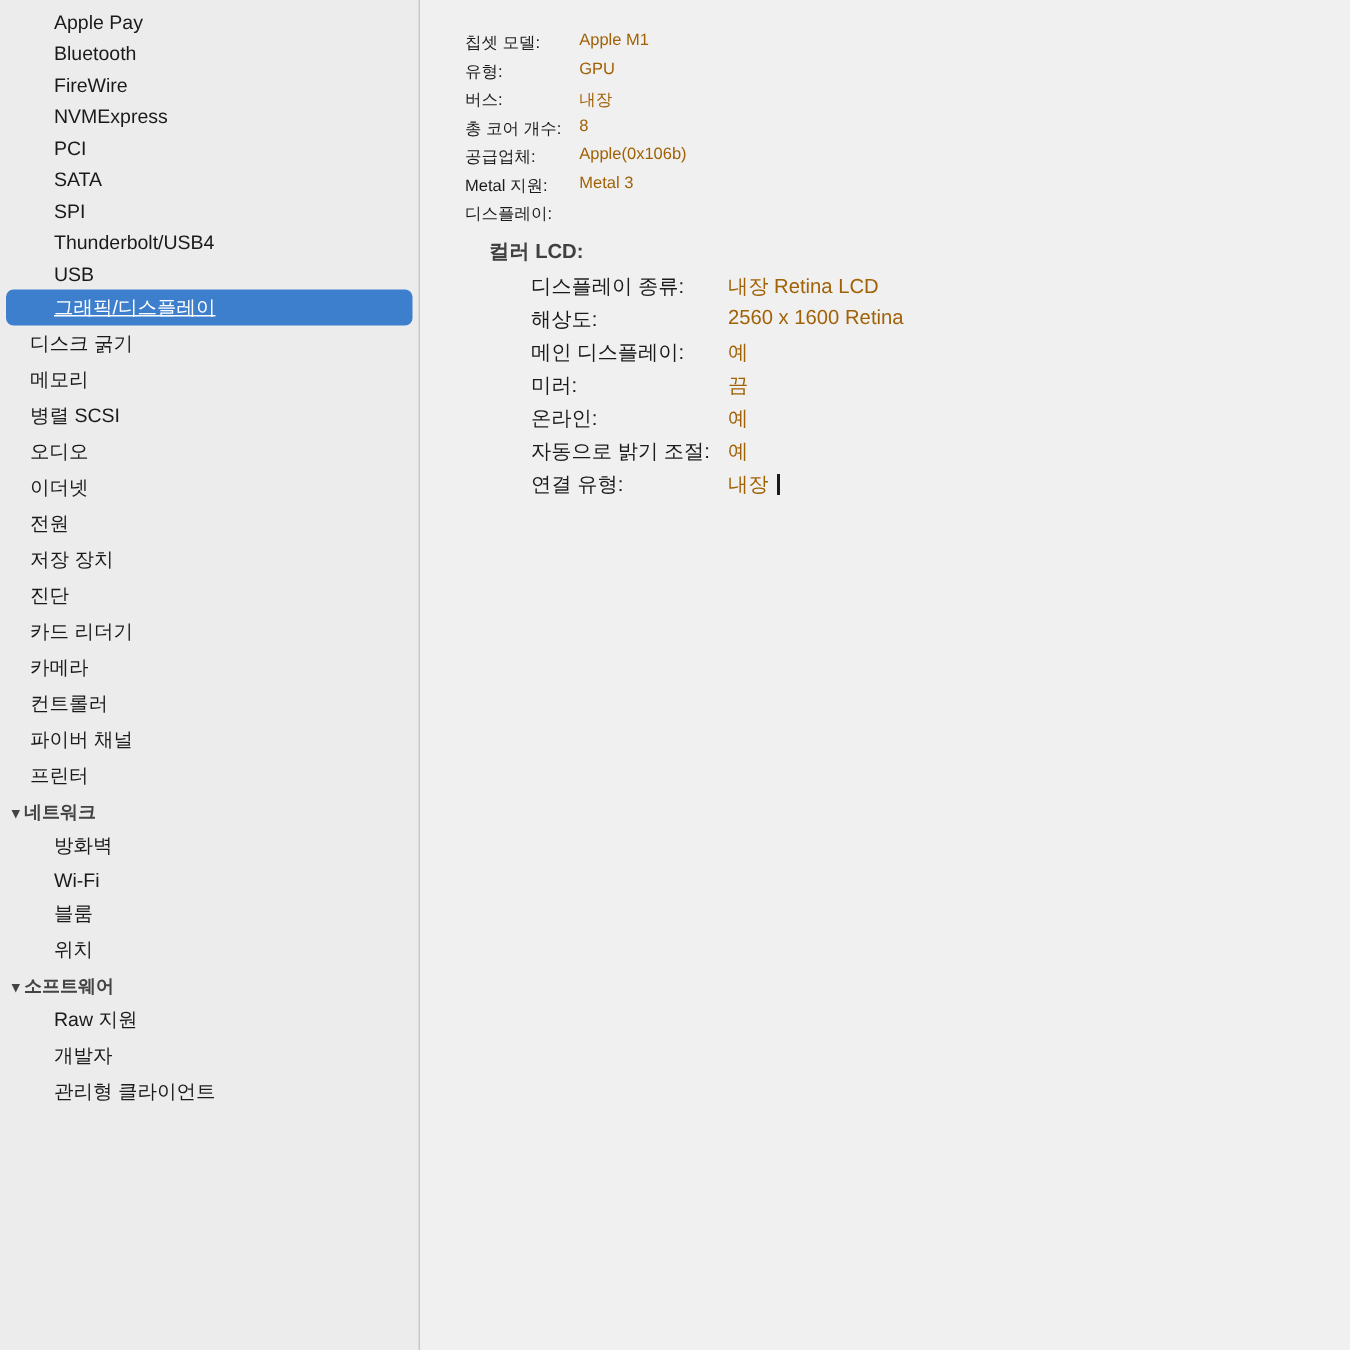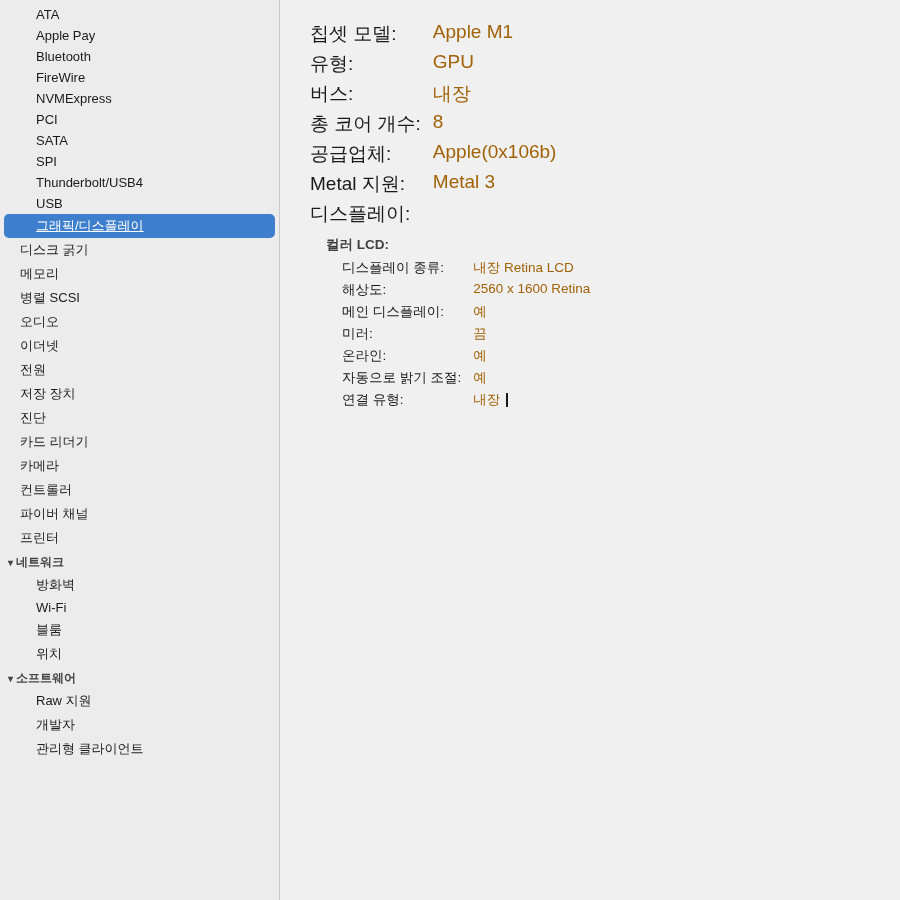--- a/index.html
+++ b/index.html
@@ -72,21 +72,21 @@
       background: #f0f0f0;
       padding: 20px 30px;
       overflow-y: auto;
       height: 900px;
     }
 
     .info-table {
       display: grid;
       grid-template-columns: auto 1fr;
       gap: 2px 12px;
-      font-size: 19px;
+      font-size: 11px;
       color: #1a1a1a;
     }
 
     .info-label {
       color: #1a1a1a;
       font-weight: 500;
       white-space: nowrap;
       padding: 1px 0;
     }
 
@@ -101,42 +101,41 @@
       color: #404040;
       margin: 8px 0 4px 16px;
     }
 
     .sub-info-table {
       display: grid;
       grid-template-columns: auto 1fr;
       gap: 2px 12px;
       font-size: 13.5px;
       color: #1a1a1a;
-      margin-left: 32px;
+      margin-left: 44px;
     }
 
     .cursor-text {
       display: inline-block;
       border-left: 2px solid #1a1a1a;
       height: 14px;
       margin-left: 2px;
       vertical-align: middle;
       animation: blink 1s step-end infinite;
     }
 
     @keyframes blink {
       50% { opacity: 0; }
     }
   </style>
 </head>
 <body>
 
 <div class="sidebar">
 
-  <div class="sidebar-item indent">ATA</div>
   <div class="sidebar-item indent">Apple Pay</div>
   <div class="sidebar-item indent">Bluetooth</div>
   <div class="sidebar-item indent">FireWire</div>
   <div class="sidebar-item indent">NVMExpress</div>
   <div class="sidebar-item indent">PCI</div>
   <div class="sidebar-item indent">SATA</div>
   <div class="sidebar-item indent">SPI</div>
   <div class="sidebar-item indent">Thunderbolt/USB4</div>
   <div class="sidebar-item indent">USB</div>
   <div class="sidebar-item indent selected">그래픽/디스플레이</div>

